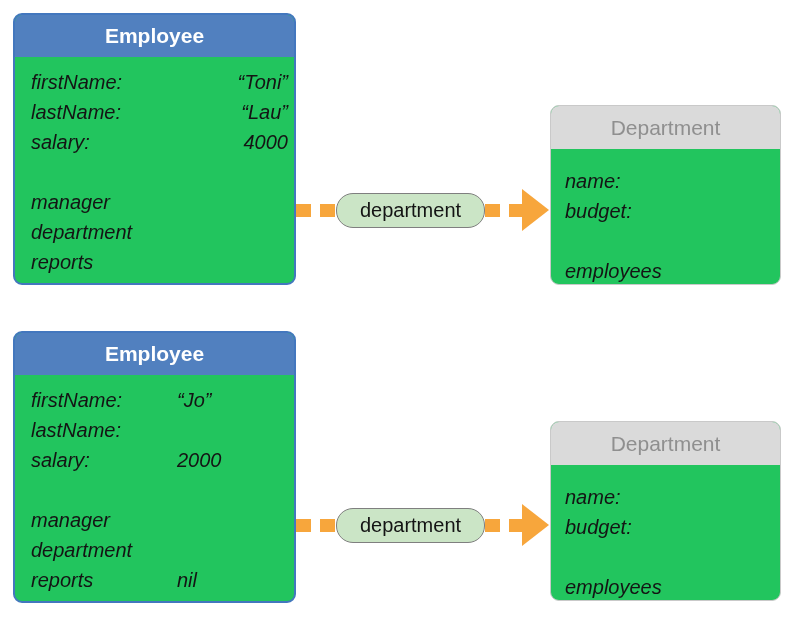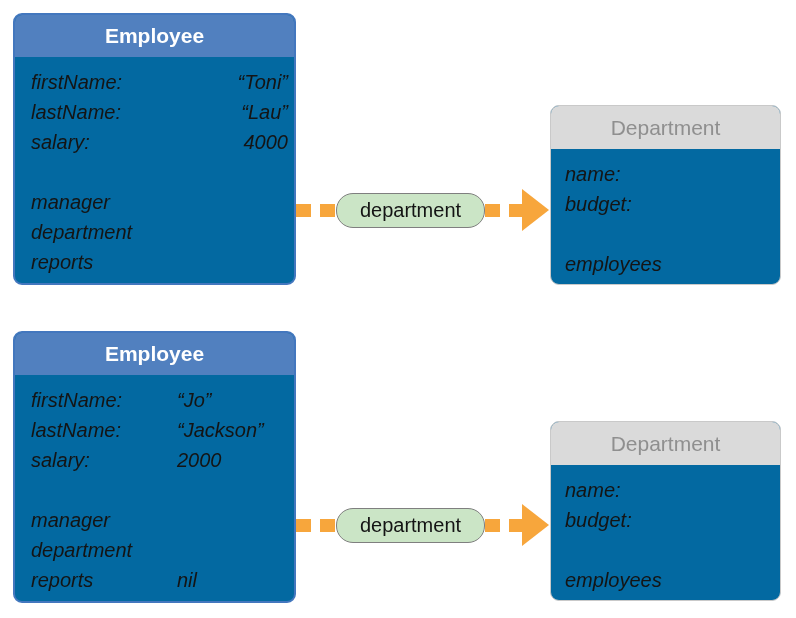--- a/index.html
+++ b/index.html
@@ -12,21 +12,21 @@
     position: relative;
     width: 796px;
     height: 618px;
     background: var(--canvas-bg, #ffffff);
     overflow: hidden;
   }
   .card {
     position: absolute;
     box-sizing: border-box;
     border-radius: 9px;
-    background: #0369a1;
+    background: #22c55e;
     overflow: hidden;
   }
   .employee-card {
     width: 283px;
     height: 272px;
     border: 2px solid var(--employee-border, #4377BE);
   }
   .employee-card .card-header {
     height: 42px;
     background: var(--employee-header-bg, #5180BF);
@@ -52,21 +52,21 @@
     align-items: center;
     justify-content: center;
   }
   .card-body {
     padding: 10px 6px 0 16px;
     font-size: 20px;
     color: var(--body-text, #141414);
     font-style: italic;
   }
   .department-card .card-body {
-    padding: 10px 8px 0 14px;
+    padding: 17px 8px 0 14px;
     text-align: center;
   }
   .attr-row {
     display: flex;
     height: 30px;
     line-height: 30px;
     white-space: nowrap;
   }
   .spacer-row {
     height: 30px;
@@ -184,21 +184,20 @@
 
   <div class="card employee-card emp-2">
     <div class="card-header">Employee</div>
     <div class="card-body values-tab">
       <div class="attr-row">
         <span class="attr-label">firstName:</span>
         <span class="attr-value">“Jo”</span>
       </div>
       <div class="attr-row">
         <span class="attr-label">lastName:</span>
-        <span class="attr-value">“Jackson”</span>
       </div>
       <div class="attr-row">
         <span class="attr-label">salary:</span>
         <span class="attr-value">2000</span>
       </div>
       <div class="spacer-row"></div>
       <div class="attr-row">
         <span class="attr-label">manager</span>
         <span class="attr-value"></span>
       </div>

